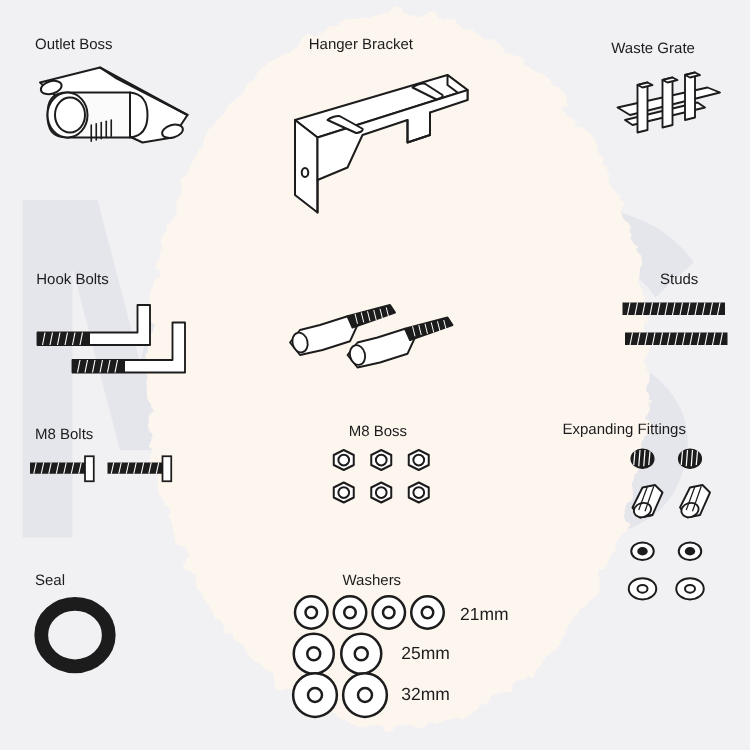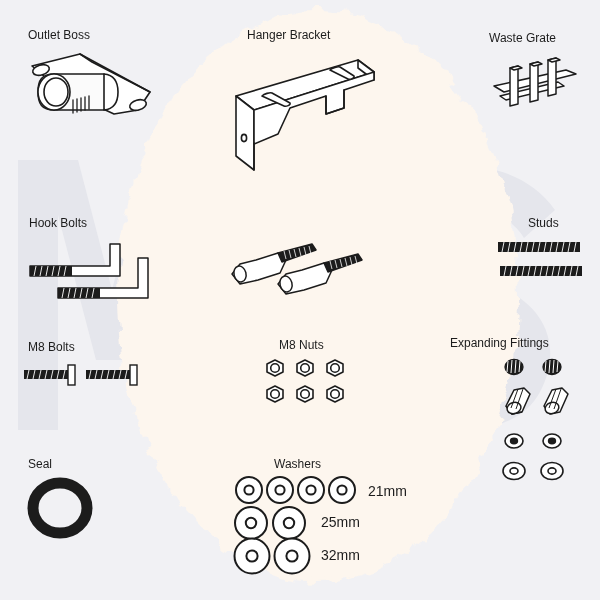--- a/index.html
+++ b/index.html
@@ -290,21 +290,21 @@
           <line x1="75" y1="8" x2="73" y2="17"></line>
         <line x1="81" y1="8" x2="79" y2="17"></line>
           <line x1="87" y1="8" x2="85" y2="17"></line>
         <line x1="93" y1="8" x2="91" y2="17"></line>
           <line x1="99" y1="8" x2="97" y2="17"></line>
         <line x1="105" y1="8" x2="103" y2="17"></line>
       </g>
     </svg>
   </div>
 
-  <div class="label" style="left:279px;top:338px;">M8 Nuts</div>
+  <div class="label" style="left:279px;top:338px;">M8 Boss</div>
   <div class="art" style="left:264px;top:358px;">
     <svg width="90" height="48" viewBox="0 0 90 48">
       <g fill="#ffffff" stroke="#1c1c1c" stroke-width="1.6" stroke-linejoin="round">
 
         <path d="M11 2 L19 6 L19 14 L11 18 L3 14 L3 6 Z"></path>
         <circle cx="11" cy="10" r="4.3"></circle>
         <path d="M41 2 L49 6 L49 14 L41 18 L33 14 L33 6 Z"></path>
         <circle cx="41" cy="10" r="4.3"></circle>
         <path d="M71 2 L79 6 L79 14 L71 18 L63 14 L63 6 Z"></path>
         <circle cx="71" cy="10" r="4.3"></circle>

